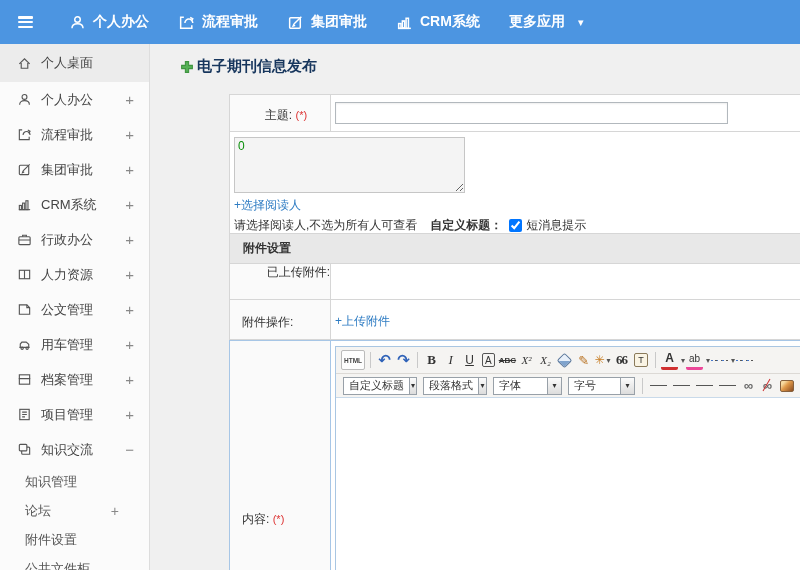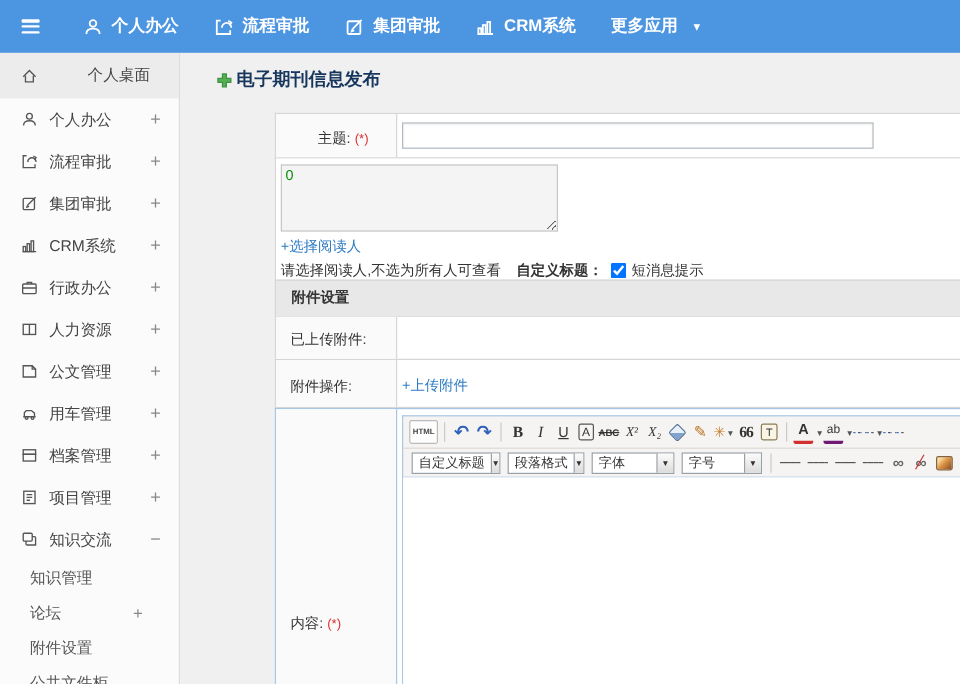--- a/index.html
+++ b/index.html
@@ -15,21 +15,21 @@
   .topnav { display:flex; align-items:center; margin-left:36px; }
   .nav-item { display:flex; align-items:center; margin-right:29px; font-size:14px; font-weight:bold; cursor:pointer; }
   .nav-item svg { width:17px; height:17px; margin-right:7px; stroke:#fff; fill:none; stroke-width:1.4; }
   .nav-caret { font-size:11px; margin-left:-16px; cursor:pointer; }
 
   
   .sidebar { position:absolute; left:0; top:44px; bottom:0; width:150px;
     background:#fbfbfb; border-right:1px solid #ddd; }
   .s-item { height:35px; display:flex; align-items:center; padding:0 15px 0 17px;
     font-size:13px; color:#444; cursor:pointer; }
-  .s-item.active { background:#ececec; height:38px;gap:32px; }
+  .s-item.active { background:#ececec; height:38px; }
   .s-item svg { width:15px; height:15px; margin-right:9px; stroke:#555; fill:none; stroke-width:1.2; flex:0 0 auto; }
   .expander { margin-left:auto; color:#888; font-size:15px; font-weight:400; }
   .s-sub { height:29px; display:flex; align-items:center; padding:0 30px 0 25px;
     font-size:13px; color:#555; cursor:pointer; }
   .s-sub .expander { font-size:14px; }
 
   
   .content { position:absolute; left:150px; top:44px; right:0; bottom:0; background:#f0f0f0; overflow:hidden; }
   .title-row { position:absolute; left:30px; top:13px; display:flex; align-items:center; }
   .title-row svg { width:14px; height:14px; margin-right:3px; }
@@ -54,21 +54,21 @@
     font-size:12px; font-family:"Liberation Sans","DejaVu Sans",sans-serif; padding:1px 3px; outline:none; }
   .link { color:var(--c-link,#2e7cc3); text-decoration:none; font-size:12px; cursor:pointer; }
   .sel-readers { display:block; margin:4px 0 0 4px; }
   .note-line { margin:3px 0 0 4px; display:flex; align-items:center; }
   .remind { font-weight:bold; margin-left:13px; }
   .note-line input { margin:0 4px 0 7px; width:13px; height:13px; }
 
   .s-header { height:30px; background:#e8e8e8; border:1px solid #d6d6d6; border-bottom:none;
     line-height:29px; padding-left:13px; font-size:12px; font-weight:bold; color:#333; }
   .r-uploaded { height:36px; border-top:1px solid #d6d6d6; }
-  .r-uploaded .lbl { padding-top:11px; }
+  .r-uploaded .lbl { padding-top:0;text-align:right; }
   .r-attach { height:41px; border-bottom:1px solid #d6d6d6; }
   .r-attach .lbl { padding-top:14px; }
   .r-attach .val { padding:13px 0 0 4px; }
 
   .r-content { height:430px; border-left-color:#a7c6e6; border-top-color:#a7c6e6; }
   .r-content .lbl { border-right-color:#a7c6e6; padding-top:170px; background:#fafafa; }
   .r-content .val { padding:5px 0 0 4px; }
 
   
   .editor { width:562px; border:1px solid #a9c6e2; background:#f5f4f2; }
@@ -89,21 +89,21 @@
   .b-supsub { font-size:11px; font-family:"Liberation Serif",serif; font-style:italic; }
   .b-eraser { width:11px; height:11px; transform:rotate(45deg); border:1px solid #56749a;
     background:linear-gradient(135deg,#e8f0fa 50%,#7fa3cd 50%); margin:0 4px; min-width:0; }
   .b-brush { color:#b87120; font-size:13px; }
   .b-wand { color:#c8802a; font-size:12px; }
   .caret-s { font-size:8px; color:#555; margin-left:2px; }
   .b-quote { font-family:"Liberation Serif",serif; font-weight:bold; font-size:13px; letter-spacing:-1px; }
   .b-paste { width:14px; height:14px; border:1px solid #8a7a5a; background:#faf4e4;
     font-size:9px; min-width:0; margin:0 3px; }
   .b-fcolor { font-weight:bold; font-size:12px; border-bottom:3px solid #d03030; line-height:11px; }
-  .b-hl { font-size:10px; border-bottom:3px solid #701a75; line-height:10px; }
+  .b-hl { font-size:10px; border-bottom:3px solid #ec4899; line-height:10px; }
   .lines { width:13px; height:11px; padding-top:2px; }
   .lines i { display:block; height:1px; background:#555; width:8px; margin:0 0 2px 4px;
     box-shadow:-4px 0 0 0 #4477cc; }
   .al { width:14px; height:11px; padding-top:2px; margin:0 3px; }
   .al i { display:block; height:1px; background:#555; margin-bottom:2px; width:13px; }
   .al-l i:nth-child(even) { width:9px; }
   .al-c i:nth-child(even) { width:9px; margin:0 auto 2px; }
   .al-r i:nth-child(even) { width:9px; margin-left:auto; margin-bottom:2px; }
   .b-link { font-size:13px; color:#666; font-weight:bold; }
   .b-unlink { font-size:13px; color:#666; font-weight:bold; position:relative; }

